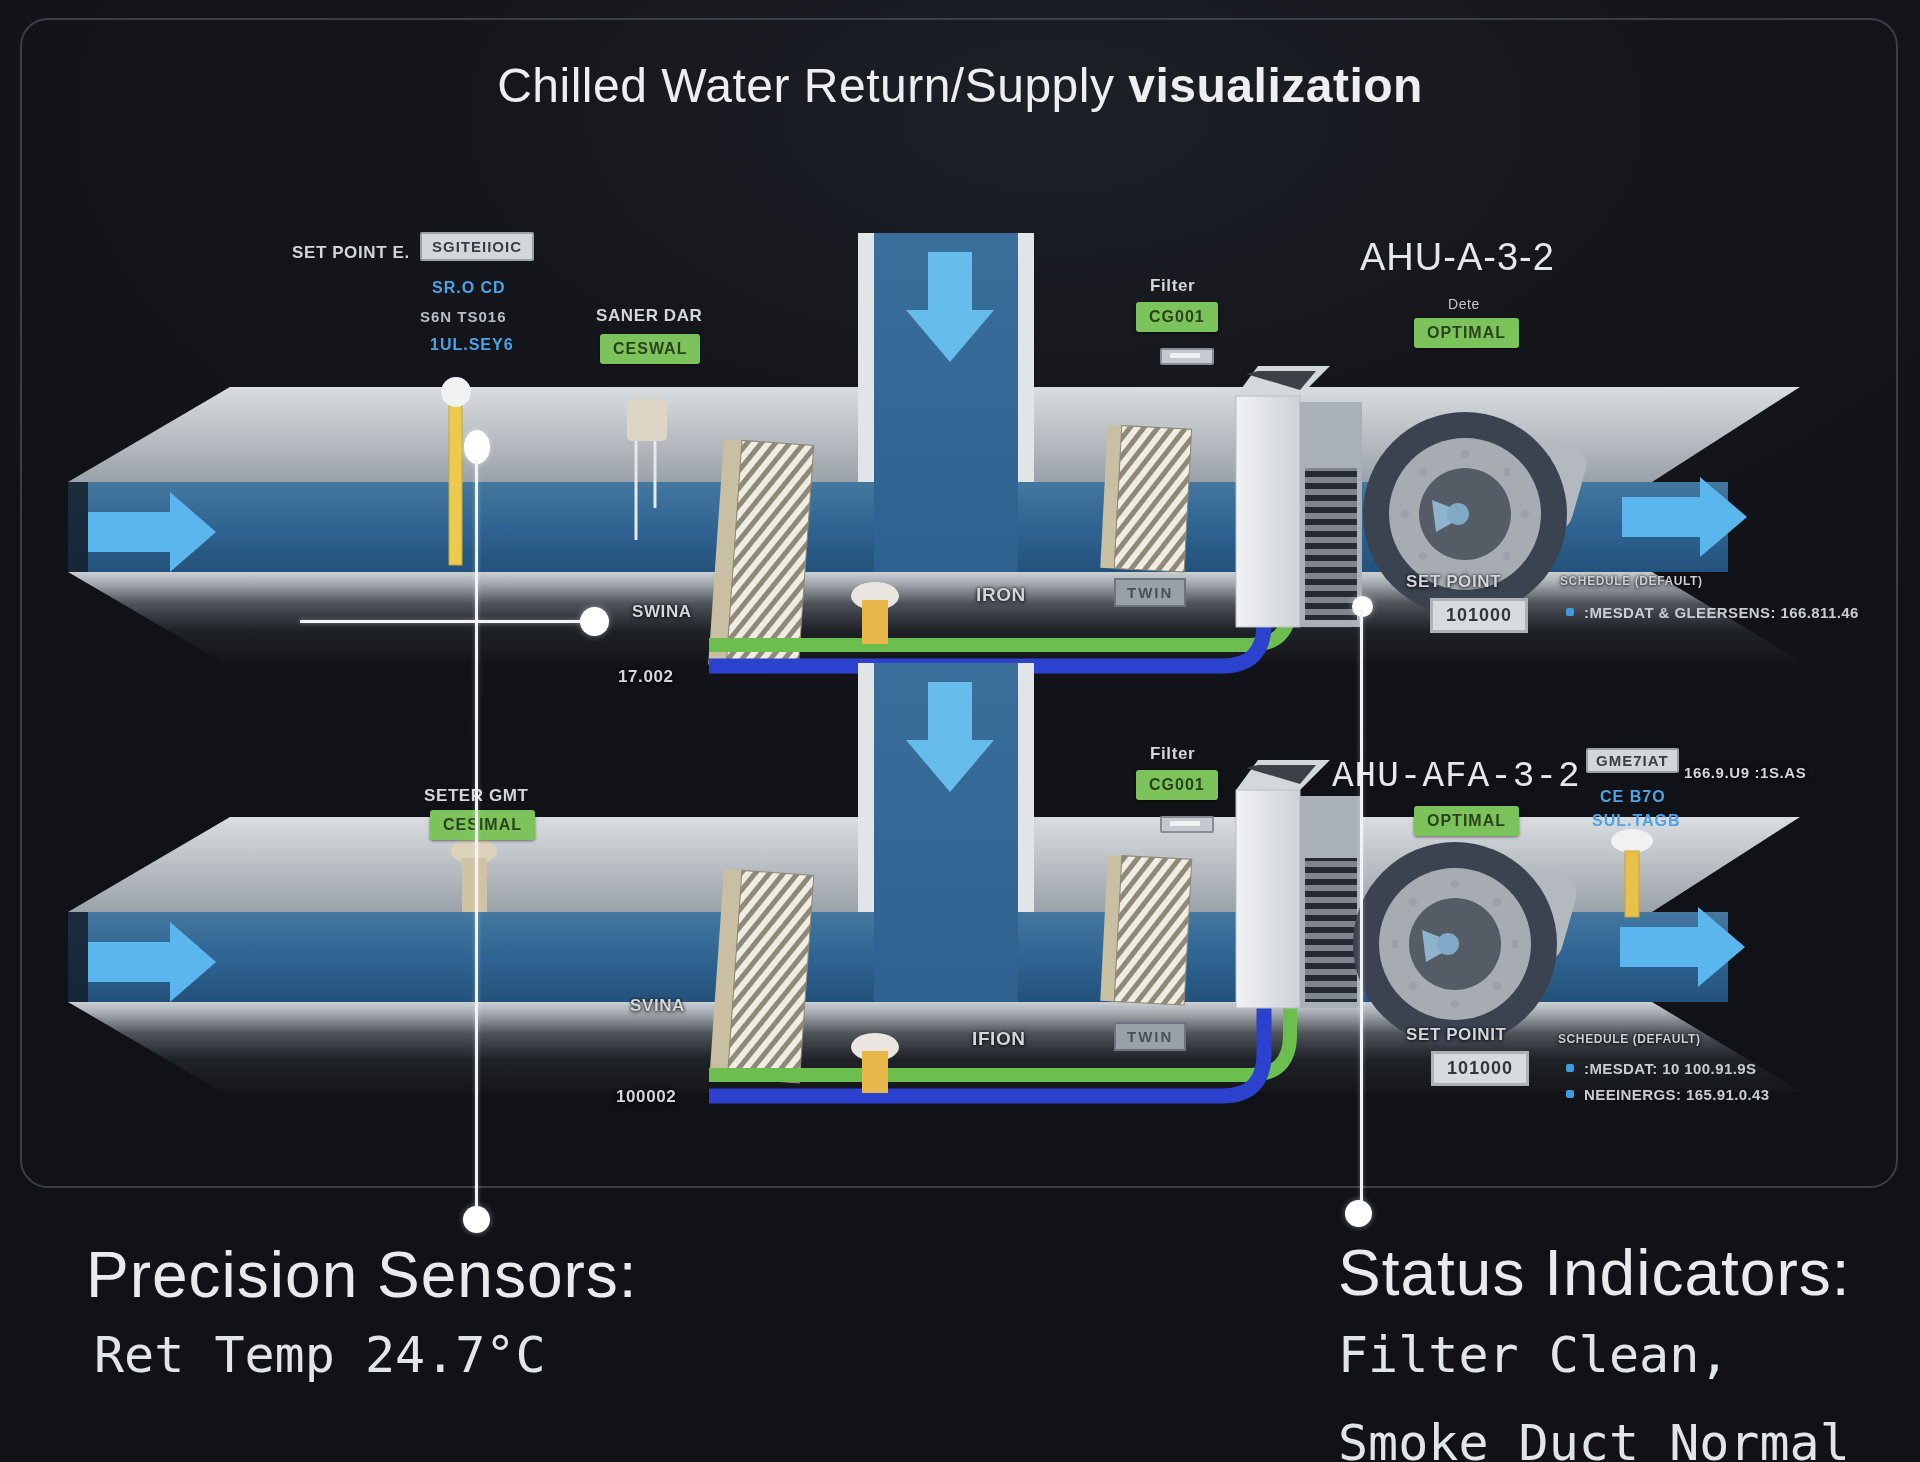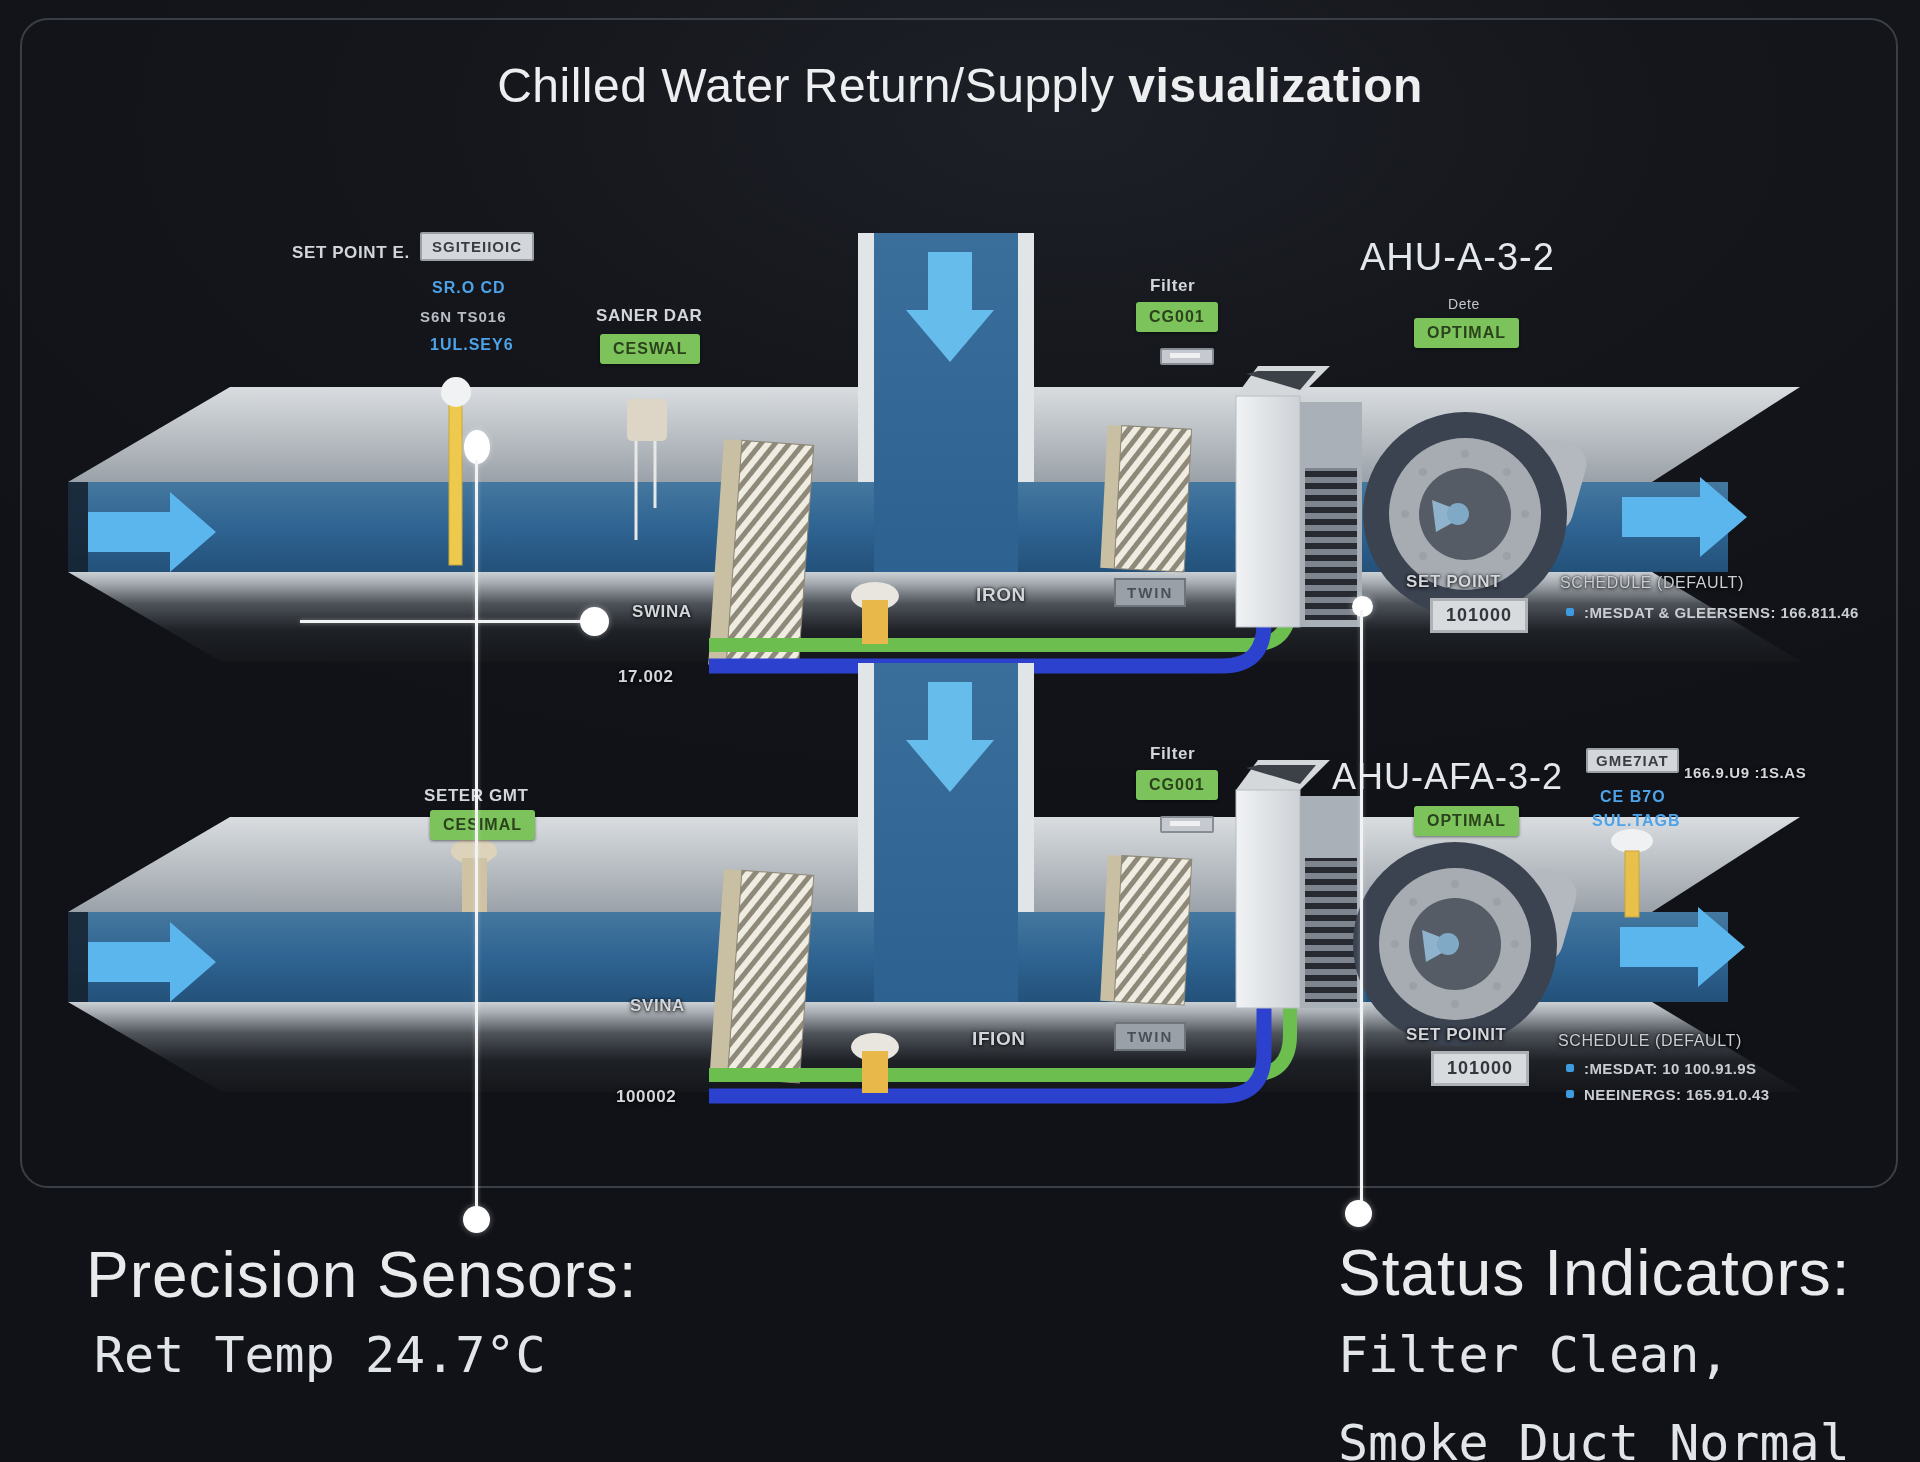--- a/index.html
+++ b/index.html
@@ -15,21 +15,21 @@
   .graytext{color:#b9bec5;font-size:15px;font-weight:bold;letter-spacing:1px;}
   .badge-green{position:absolute;z-index:3;background:#7cc35c;color:#2b421c;font-size:16px;font-weight:bold;
                padding:6px 13px;border-radius:3px;letter-spacing:1px;box-shadow:0 1px 3px rgba(0,0,0,.5);white-space:nowrap;}
   .btn-gray{position:absolute;z-index:3;background:#d3d6da;color:#3a3e44;border:2px solid #9aa0a6;font-size:15px;font-weight:bold;
             padding:4px 10px;border-radius:2px;letter-spacing:1px;white-space:nowrap;}
   .val-box{position:absolute;z-index:3;background:#d8dbde;color:#33373d;border:3px solid #aeb2b7;font-size:18px;font-weight:bold;
            padding:4px 13px;letter-spacing:1px;white-space:nowrap;}
   .badge-dark{position:absolute;z-index:3;background:#99a0a8;color:#4a5058;border:2px solid #6e747c;font-size:15px;font-weight:bold;
               padding:4px 11px;letter-spacing:2px;white-space:nowrap;}
   .unit-title{position:absolute;z-index:3;color:#e5e8eb;font-size:38px;letter-spacing:1px;white-space:nowrap;}
-  .sched-label{font-size:16px;font-weight:normal;color:#ccd0d5;}
+  .sched-label{font-size:12px;font-weight:bold;color:#ccd0d5;}
   .sched-item{position:absolute;z-index:3;color:#c9cdd2;font-size:15px;font-weight:bold;letter-spacing:.4px;white-space:nowrap;}
   .sched-item::before{content:"";display:inline-block;width:8px;height:8px;background:#3f9be0;border-radius:2px;margin-right:10px;vertical-align:2px;}
   .shadowed{text-shadow:0 1px 4px rgba(0,0,0,.9),0 0 2px rgba(0,0,0,.8);}
   .monitor{position:absolute;z-index:3;width:50px;height:13px;background:#c6cad0;border:2px solid #878d95;border-radius:2px;}
   .monitor::after{content:"";position:absolute;left:8px;top:3px;width:30px;height:5px;background:#eef0f2;}
   .cline{position:absolute;z-index:4;background:#f2f3f4;box-shadow:0 0 4px rgba(255,255,255,.35);}
   .cdot{position:absolute;z-index:4;background:#ffffff;border-radius:50%;box-shadow:0 0 6px rgba(255,255,255,.4);}
   .callout-title{position:absolute;z-index:3;font-size:64px;color:#e8eaec;letter-spacing:1px;white-space:nowrap;}
   .callout-mono{position:absolute;z-index:3;font-family:"DejaVu Sans Mono",monospace;font-size:50px;color:#e2e5e8;white-space:nowrap;}
 </style>
@@ -222,21 +222,21 @@
   <div class="lbl md shadowed" style="left:976px;top:584px;font-size:19px;">IRON</div>
   <div class="badge-dark" style="left:1114px;top:578px;">TWIN</div>
 
   <div class="lbl md" style="left:424px;top:786px;">SETER GMT</div>
   <div class="badge-green" style="left:430px;top:810px;">CESIMAL</div>
 
   <div class="lbl md" style="left:1150px;top:744px;">Filter</div>
   <div class="badge-green" style="left:1136px;top:770px;">CG001</div>
   <div class="monitor" style="left:1160px;top:816px;"></div>
 
-  <div class="unit-title" style="left:1332px;top:756px;font-size:36px;">AHU-AFA-3-2</div>
+  <div class="unit-title" style="left:1332px;top:756px;font-size:36px;font-family:Liberation Mono, monospace;">AHU-AFA-3-2</div>
   <div class="badge-green" style="left:1414px;top:806px;">OPTIMAL</div>
 
   <div class="btn-gray" style="left:1586px;top:748px;padding:2px 8px;">GME7IAT</div>
   <div class="lbl sm shadowed" style="left:1684px;top:764px;font-weight:bold;">166.9.U9 :1S.AS</div>
   <div class="lbl blue" style="left:1600px;top:788px;">CE B7O</div>
   <div class="lbl blue" style="left:1592px;top:812px;">SUL.TAGB</div>
 
   <div class="lbl md shadowed" style="left:1406px;top:1025px;">SET POINIT</div>
   <div class="val-box" style="left:1431px;top:1051px;">101000</div>
   <div class="lbl sched-label shadowed" style="left:1558px;top:1032px;">SCHEDULE (DEFAULT)</div>

